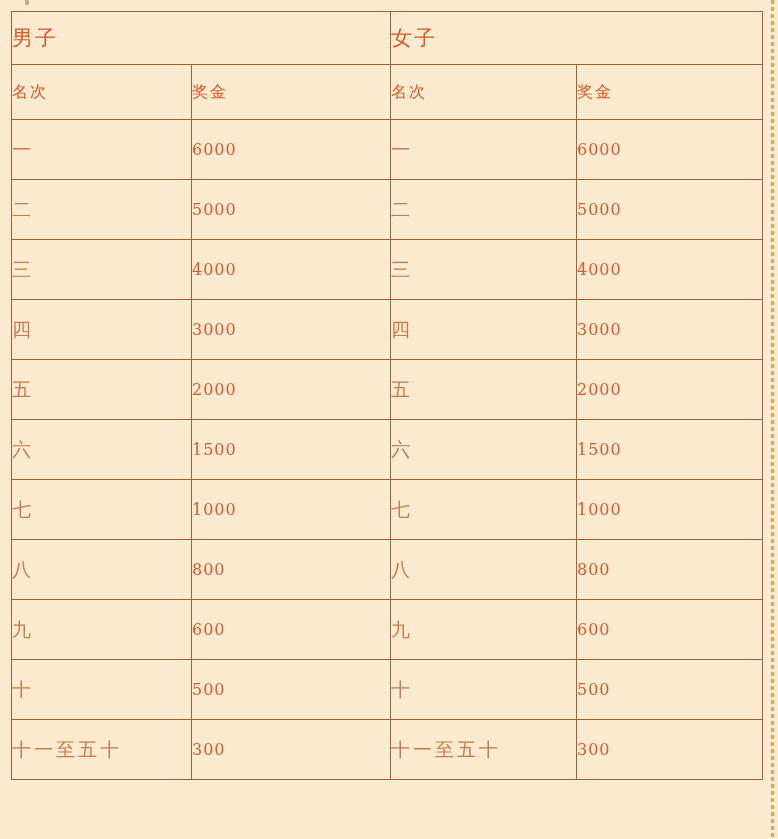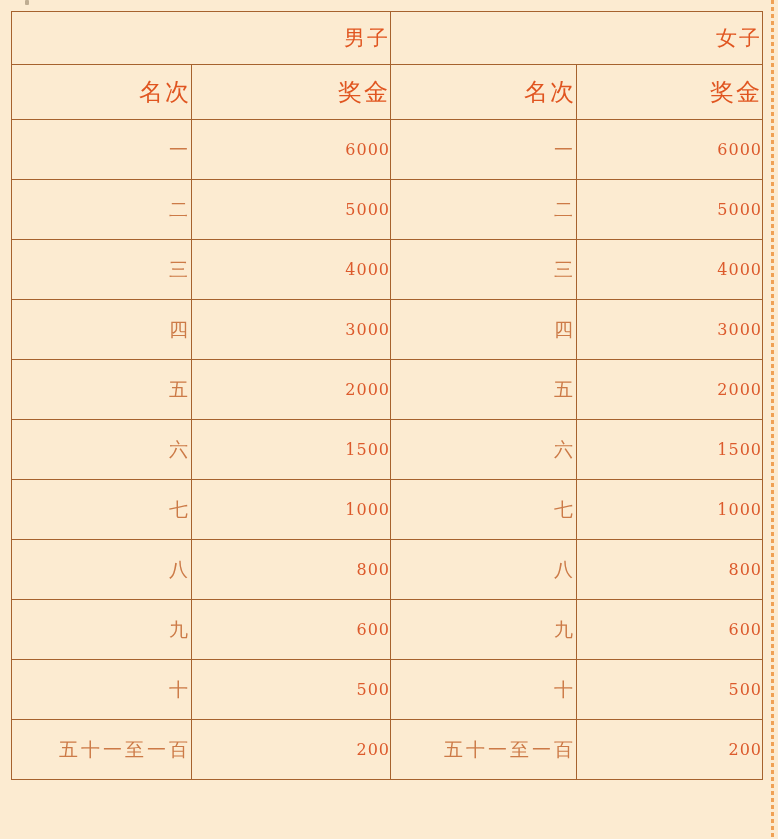--- a/index.html
+++ b/index.html
@@ -26,29 +26,29 @@
   .dashed-edge{
     position:absolute;left:771px;top:0;width:3px;height:839px;
     background:repeating-linear-gradient(to bottom,var(--dashed-line) 0 4px,transparent 4px 7px);
   }
   table.prize{
     position:absolute;left:11px;top:11px;width:751px;
     border-collapse:collapse;table-layout:fixed;
   }
   table.prize th,table.prize td{
     border:1px solid var(--border);
-    text-align:right;vertical-align:middle;padding:0;
+    text-align:left;vertical-align:middle;padding:0;
     background:var(--background);
   }
   tr.group-header th{
     height:52px;font-size:21px;font-weight:normal;
     color:var(--header-text);letter-spacing:2px;
   }
   tr.col-header th{
-    height:54px;font-size:24px;font-weight:normal;
+    height:54px;font-size:16px;font-weight:normal;
     color:var(--header-text);letter-spacing:2px;
   }
   td.rank{
     height:59px;font-size:19px;
     color:var(--rank-text);letter-spacing:3px;
   }
   td.value{
     height:59px;font-size:16px;
     color:var(--value-text);letter-spacing:1px;
   }
@@ -134,20 +134,20 @@
         <td class="rank">九</td>
         <td class="value">600</td>
       </tr>
       <tr>
         <td class="rank">十</td>
         <td class="value">500</td>
         <td class="rank">十</td>
         <td class="value">500</td>
       </tr>
       <tr>
-        <td class="rank">五十一至一百</td>
-        <td class="value">200</td>
-        <td class="rank">五十一至一百</td>
-        <td class="value">200</td>
+        <td class="rank">十一至五十</td>
+        <td class="value">300</td>
+        <td class="rank">十一至五十</td>
+        <td class="value">300</td>
       </tr>
     </tbody>
   </table>
 </div>
 
 </body></html>

